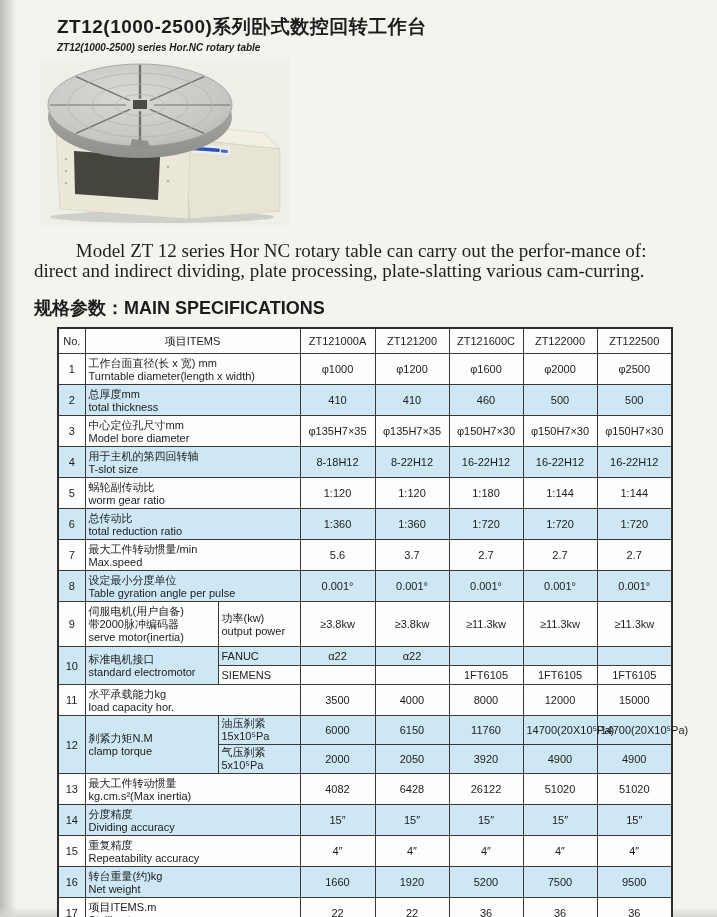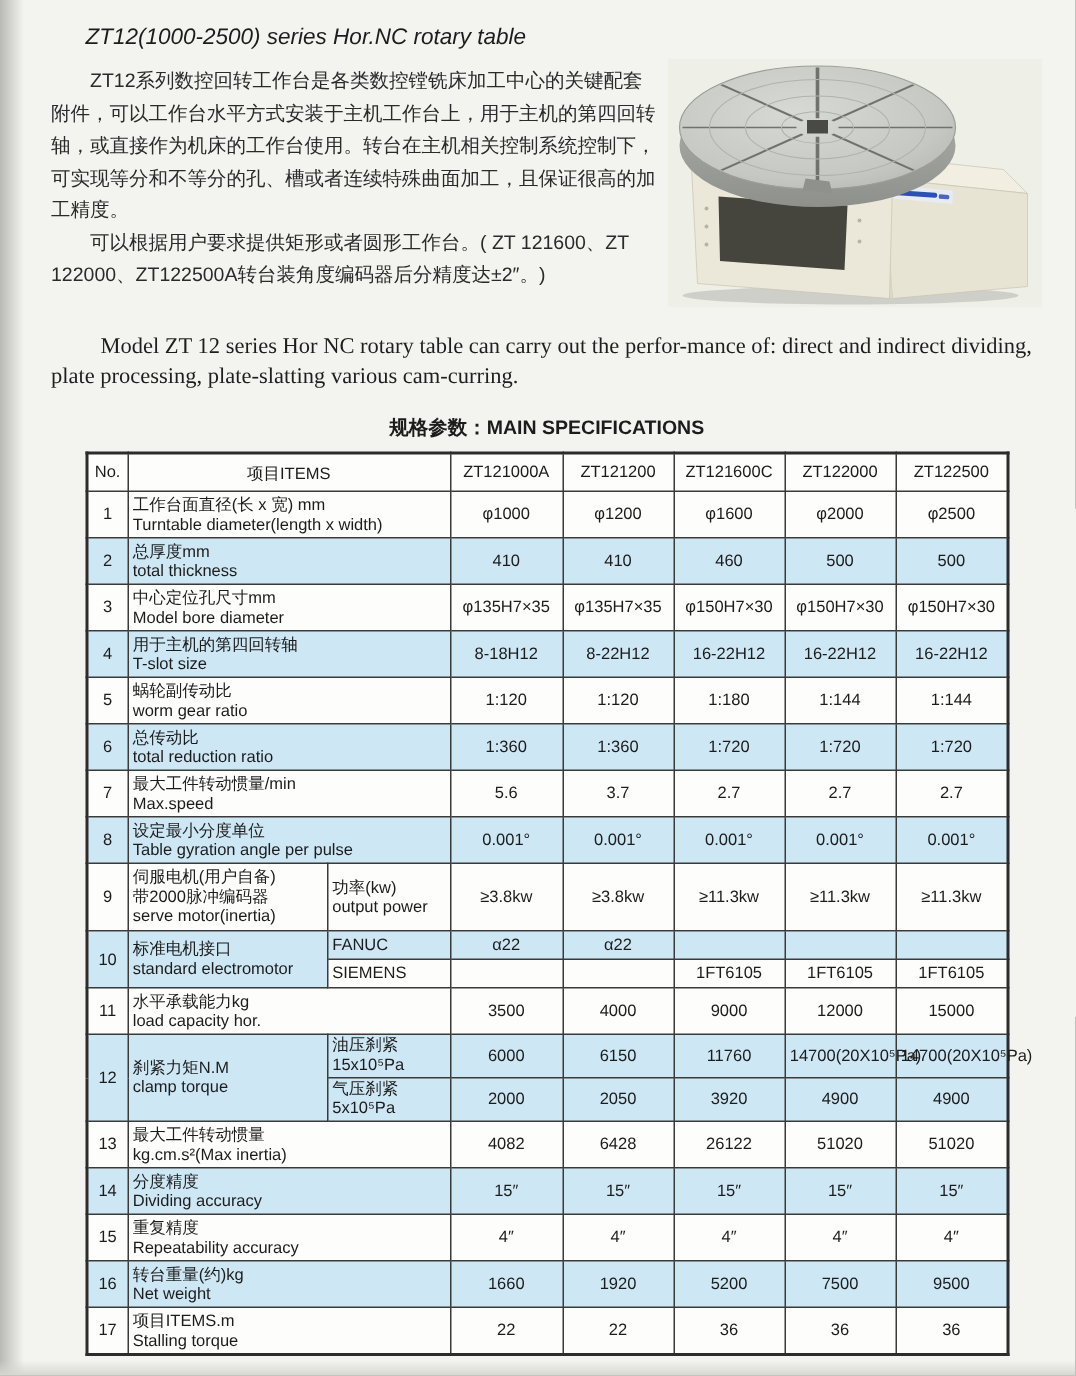--- a/index.html
+++ b/index.html
@@ -7,28 +7,28 @@
     position:relative;width:717px;height:917px;margin:0 auto;
     background:#f3f4ef;overflow:hidden;
     font-family:"Liberation Sans","DejaVu Sans",sans-serif;color:#1c1c1c;
   }
   .edge-left{position:absolute;left:0;top:0;width:16px;height:100%;
     background:linear-gradient(90deg,#b9bab4,rgba(185,186,180,0));}
   .edge-bottom{position:absolute;left:0;bottom:0;width:100%;height:10px;
     background:linear-gradient(0deg,#d6d7d0,rgba(214,215,208,0));}
   .content{position:relative;padding:14px 22px 0 34px;}
   .title-zh{margin:0 0 0 23px;font-size:19px;font-weight:bold;letter-spacing:.5px;}
-  .title-en{margin:2px 0 0 23px;font-size:15px;font-weight:normal;font-style:italic;}
+  .title-en{margin:2px 0 0 23px;font-size:10px;font-weight:bold;font-style:italic;}
   .intro-row{display:flex;margin-top:10px;}
   .intro-text{width:424px;font-size:13px;line-height:21.5px;color:#2a2a2a;}
   .intro-text p{margin:0;text-indent:2em;}
   .photo{width:250px;height:166px;margin-left:6px;margin-top:-4px;flex:none;}
   .para-en{margin:16px 4px 0 0;font-family:"Liberation Serif","DejaVu Serif",serif;
-    font-size:15px;line-height:20px;text-indent:2.2em;color:#1e1e1e;}
-  .section-heading{margin:15px 0 7px 0;font-size:13px;font-weight:bold;text-align:center;}
+    font-size:19px;line-height:20px;text-indent:2.2em;color:#1e1e1e;}
+  .section-heading{margin:15px 0 7px 0;font-size:18px;font-weight:bold;}
   table.spec{border-collapse:collapse;margin-left:23px;width:614px;table-layout:fixed;
     border:2px solid #2c2c2c;}
   table.spec td,table.spec th{border:1px solid #3a3a3a;font-size:11px;
     padding:1px 3px;vertical-align:middle;background:#fdfdfb;}
   table.spec th{font-weight:normal;height:22px;}
   td.no{text-align:center;}
   td.item{line-height:13px;margin-top:36px;}
   .item-zh{white-space:pre-line;}
   .item-en{line-height:12px;}
   td.val{text-align:center;}
@@ -38,27 +38,24 @@
   .shade{background:var(--shade,#cde7f4) !important;}
 </style>
 </head>
 <body>
 
 <div class="page">
   <div class="edge-left"></div>
   <div class="edge-bottom"></div>
 
   <div class="content">
+    <h1 class="title-zh">ZT12(1000-2500)系列卧式数控回转工作台</h1>
     <h2 class="title-en">ZT12(1000-2500) series Hor.NC rotary table</h2>
 
     <div class="intro-row">
-      <div class="intro-text">
-        <p>ZT12系列数控回转工作台是各类数控镗铣床加工中心的关键配套附件，可以工作台水平方式安装于主机工作台上，用于主机的第四回转轴，或直接作为机床的工作台使用。转台在主机相关控制系统控制下，可实现等分和不等分的孔、槽或者连续特殊曲面加工，且保证很高的加工精度。</p>
-        <p>可以根据用户要求提供矩形或者圆形工作台。( ZT 121600、ZT 122000、ZT122500A转台装角度编码器后分精度达±2″。)</p>
-      </div>
       <div class="photo">
         <svg viewBox="0 0 250 166" width="250" height="166" aria-hidden="true">
           <defs>
             <radialGradient id="diskGrad" cx="42%" cy="38%" r="75%">
               <stop offset="0%" stop-color="#d7dad4"></stop>
               <stop offset="70%" stop-color="#c6c9c3"></stop>
               <stop offset="100%" stop-color="#b4b7b1"></stop>
             </radialGradient>
             <linearGradient id="rimGrad" x1="0" y1="0" x2="0" y2="1">
               <stop offset="0%" stop-color="#b2b5af"></stop>
@@ -275,21 +272,21 @@
             <td class="val">1FT6105</td>
           </tr>
           <tr class="h28">
             <td class="no">11</td>
             <td class="item" colspan="2">
               <div class="item-zh">水平承载能力kg</div>
               <div class="item-en">load capacity hor.</div>
             </td>
             <td class="val">3500</td>
             <td class="val">4000</td>
-            <td class="val">9000</td>
+            <td class="val">8000</td>
             <td class="val">12000</td>
             <td class="val">15000</td>
           </tr>
           <tr class="sub">
             <td class="no shade" rowspan="2">12</td>
             <td class="item shade" rowspan="2">
               <div class="item-zh">刹紧力矩N.M</div>
               <div class="item-en">clamp torque</div>
             </td>
             <td class="item shade">油压刹紧 15x10⁵Pa</td>

